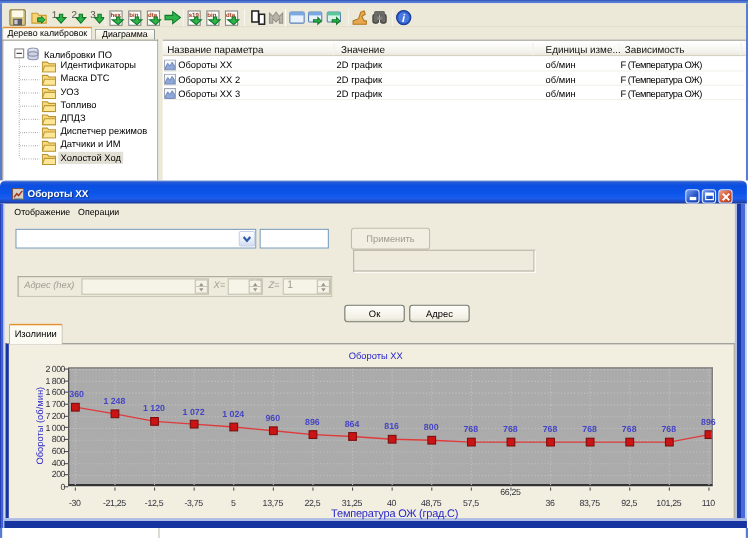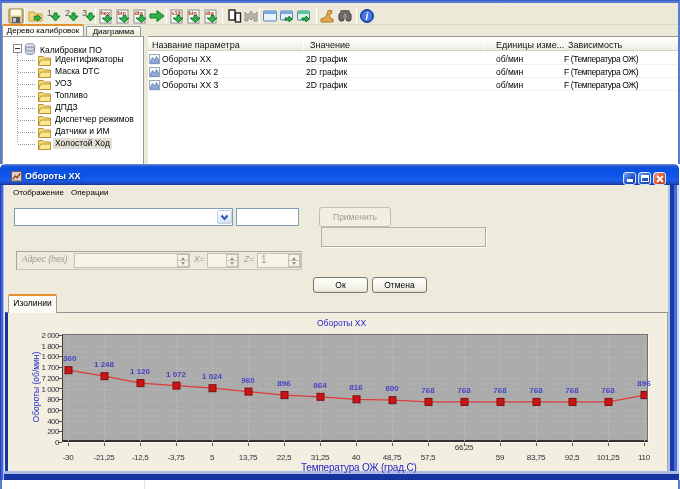--- a/index.html
+++ b/index.html
@@ -297,21 +297,21 @@
 <div class="disedit abs" style="left:74px;top:253px;width:116px;height:15px;font-size:10px;padding-left:3px;"></div>
 <div class="spn abs" style="left:177px;top:254px;"></div>
 <div class="graytxt abs" style="left:194px;top:254px;">X=</div>
 <div class="disedit abs" style="left:207px;top:253px;width:32px;height:15px;font-size:10px;padding-left:18px;font-family:Liberation Mono, monospace;">17</div>
 <div class="spn abs" style="left:226px;top:254px;"></div>
 <div class="graytxt abs" style="left:244px;top:254px;">Z=</div>
 <div class="disedit abs" style="left:257px;top:253px;width:44px;height:15px;font-size:10px;padding-left:3px;">1</div>
 <div class="spn abs" style="left:288px;top:254px;"></div>
 
 <div class="xpbtn abs" style="left:313px;top:277px;width:55px;height:16px;line-height:14px;">Ок</div>
-<div class="xpbtn abs" style="left:372px;top:277px;width:55px;height:16px;line-height:14px;">Отмена</div>
+<div class="xpbtn abs" style="left:372px;top:277px;width:55px;height:16px;line-height:14px;">Адрес</div>
 
 <div class="abs" style="left:8px;top:294px;width:49px;height:19px;background:#fbfaf3;border:1px solid #a5a295;border-bottom:none;border-top:2px solid #e5902e;border-radius:2px 2px 0 0;font-size:8.5px;text-align:center;line-height:15px;z-index:5;">Изолинии</div>
 <div id="chartpanel" class="abs"></div>
 <div class="abs" style="left:58px;top:442px;width:4px;height:1px;background:#555"></div>
 <div class="abs" style="left:58px;top:431px;width:4px;height:1px;background:#555"></div>
 <div class="abs" style="left:58px;top:421px;width:4px;height:1px;background:#555"></div>
 <div class="abs" style="left:58px;top:410px;width:4px;height:1px;background:#555"></div>
 <div class="abs" style="left:58px;top:399px;width:4px;height:1px;background:#555"></div>
 <div class="abs" style="left:58px;top:388px;width:4px;height:1px;background:#555"></div>
 <div class="abs" style="left:58px;top:378px;width:4px;height:1px;background:#555"></div>
@@ -422,21 +422,21 @@
 <div class="xlab" style="left:120px;top:453px;">-12,5</div>
 <div class="xlab" style="left:156px;top:453px;">-3,75</div>
 <div class="xlab" style="left:192px;top:453px;">5</div>
 <div class="xlab" style="left:228px;top:453px;">13,75</div>
 <div class="xlab" style="left:264px;top:453px;">22,5</div>
 <div class="xlab" style="left:300px;top:453px;">31,25</div>
 <div class="xlab" style="left:336px;top:453px;">40</div>
 <div class="xlab" style="left:372px;top:453px;">48,75</div>
 <div class="xlab" style="left:408px;top:453px;">57,5</div>
 <div class="xlab" style="left:444px;top:443px;">66,25</div>
-<div class="xlab" style="left:480px;top:453px;">59</div>
+<div class="xlab" style="left:480px;top:453px;">36</div>
 <div class="xlab" style="left:516px;top:453px;">83,75</div>
 <div class="xlab" style="left:552px;top:453px;">92,5</div>
 <div class="xlab" style="left:588px;top:453px;">101,25</div>
 <div class="xlab" style="left:624px;top:453px;">110</div>
 <div class="ctit" style="left:317px;top:318px;font-size:8.5px;">Обороты ХХ</div>
 <div class="ctit" style="left:301px;top:462px;font-size:10px;letter-spacing:-0.2px;text-align:center;">Температура ОЖ (град.С)</div>
 <div class="ctit" style="left:-4px;top:382px;font-size:8.5px;transform:rotate(-90deg);width:80px;text-align:center;">Обороты (об/мин)</div>
 <div id="belowd" class="abs">
     <div class="abs" style="left:144px;top:0;width:1px;height:9px;background:#a9a69a;border-right:1px solid #e8e6dc"></div>
 <div class="abs" style="left:0;top:0;width:2px;height:9px;background:#597cd2"></div>

